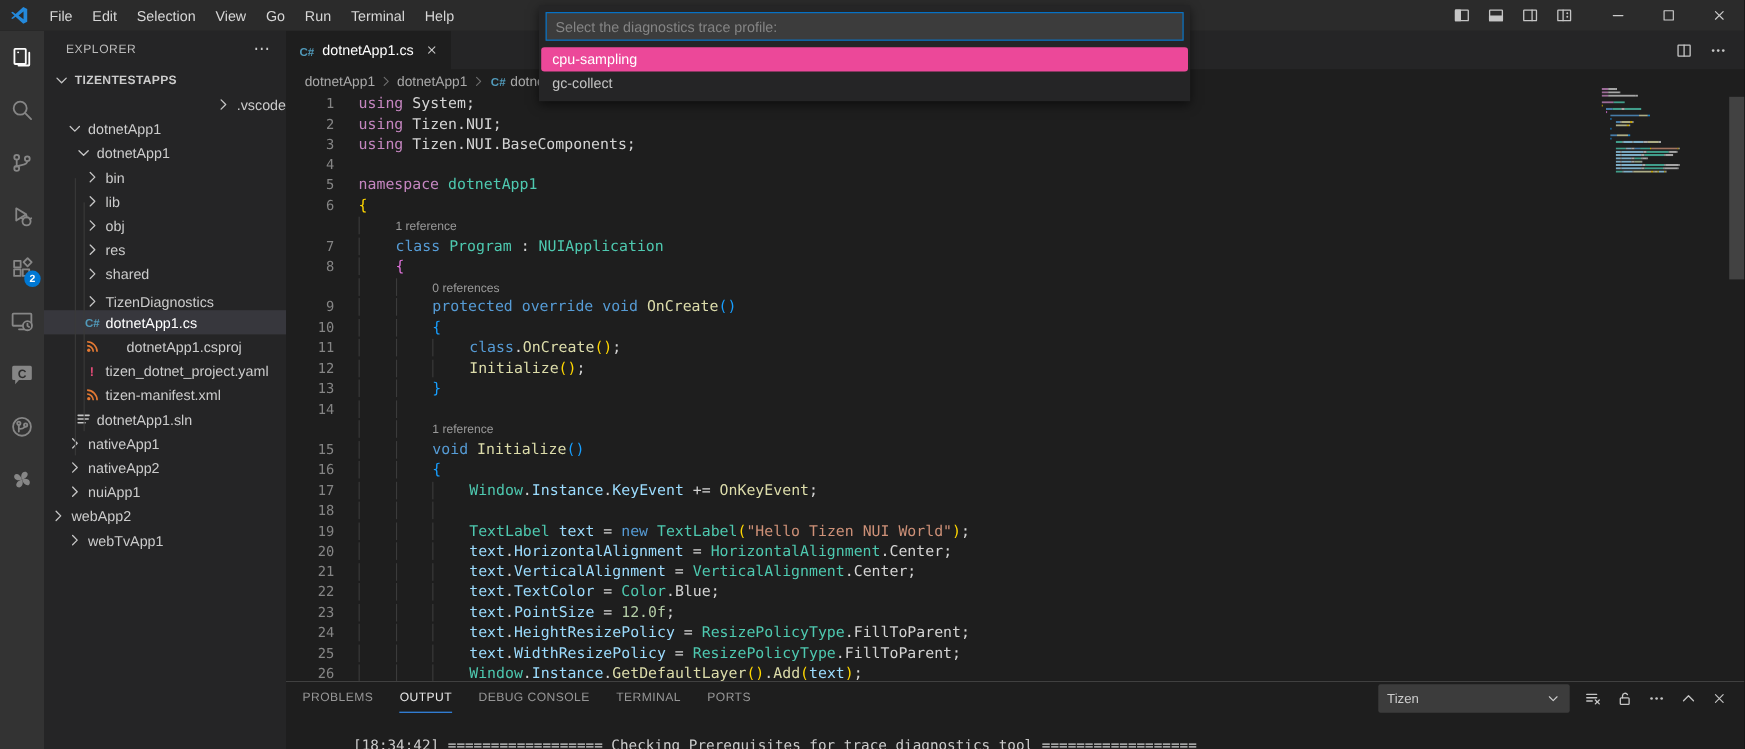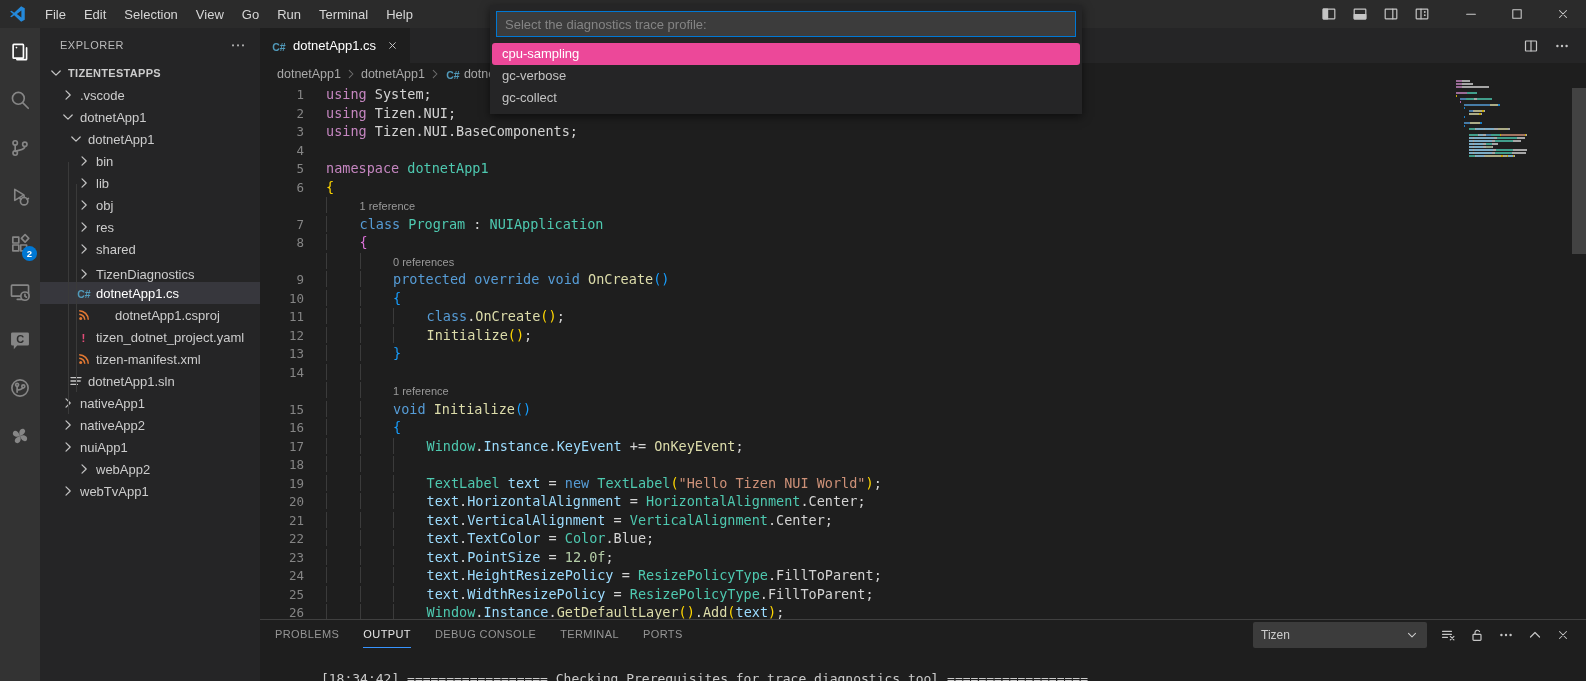--- a/index.html
+++ b/index.html
@@ -253,21 +253,21 @@
     </div>
     <div class="tree" id="tree">
         <div class="tree-row root-row" style="padding-left: 8px;">
           <span class="twisty">
             <svg width="16" height="16" viewBox="0 0 16 16" fill="none" stroke="currentColor" stroke-width="1.2" stroke-linecap="round" stroke-linejoin="round">
               <path d="M3.8 6L8 10.2 12.2 6"></path>
             </svg>
           </span>
           <span class="tlabel">TIZENTESTAPPS</span>
         </div>
-        <div class="tree-row" style="padding-left: 20px;">
+        <div class="tree-row" style="padding-left: 20px; justify-content: flex-end;">
           <span class="twisty">
             <svg width="16" height="16" viewBox="0 0 16 16" fill="none" stroke="currentColor" stroke-width="1.2" stroke-linecap="round" stroke-linejoin="round">
               <path d="M6 3.8L10.2 8 6 12.2"></path>
             </svg>
           </span>
           <span class="tlabel">.vscode</span>
         </div>
         <div class="tree-row" style="padding-left: 20px;">
           <span class="twisty">
             <svg width="16" height="16" viewBox="0 0 16 16" fill="none" stroke="currentColor" stroke-width="1.2" stroke-linecap="round" stroke-linejoin="round">
@@ -391,21 +391,21 @@
           <span class="tlabel">nativeApp2</span>
         </div>
         <div class="tree-row" style="padding-left: 20px;">
           <span class="twisty">
             <svg width="16" height="16" viewBox="0 0 16 16" fill="none" stroke="currentColor" stroke-width="1.2" stroke-linecap="round" stroke-linejoin="round">
               <path d="M6 3.8L10.2 8 6 12.2"></path>
             </svg>
           </span>
           <span class="tlabel">nuiApp1</span>
         </div>
-        <div class="tree-row" style="padding-left: 36px;">
+        <div class="tree-row" style="padding-left: 5px;">
           <span class="twisty">
             <svg width="16" height="16" viewBox="0 0 16 16" fill="none" stroke="currentColor" stroke-width="1.2" stroke-linecap="round" stroke-linejoin="round">
               <path d="M6 3.8L10.2 8 6 12.2"></path>
             </svg>
           </span>
           <span class="tlabel">webApp2</span>
         </div>
         <div class="tree-row" style="padding-left: 20px;">
           <span class="twisty">
             <svg width="16" height="16" viewBox="0 0 16 16" fill="none" stroke="currentColor" stroke-width="1.2" stroke-linecap="round" stroke-linejoin="round">
@@ -585,18 +585,17 @@
     </div>
     <div class="panel-body">
       <span>[18:34:42] ================== Checking Prerequisites for trace diagnostics tool ==================</span>
     </div>
   </div>
 
   <div class="quickpick">
     <input class="qp-input" value="" placeholder="Select the diagnostics trace profile:" style="">
     <div id="qp-list">
         <div class="qp-item focused">cpu-sampling</div>
-        <div class="qp-item">gc-verbose</div>
         <div class="qp-item">gc-collect</div>
       </div>
   </div>
 
 </div>
 
 </body></html>

